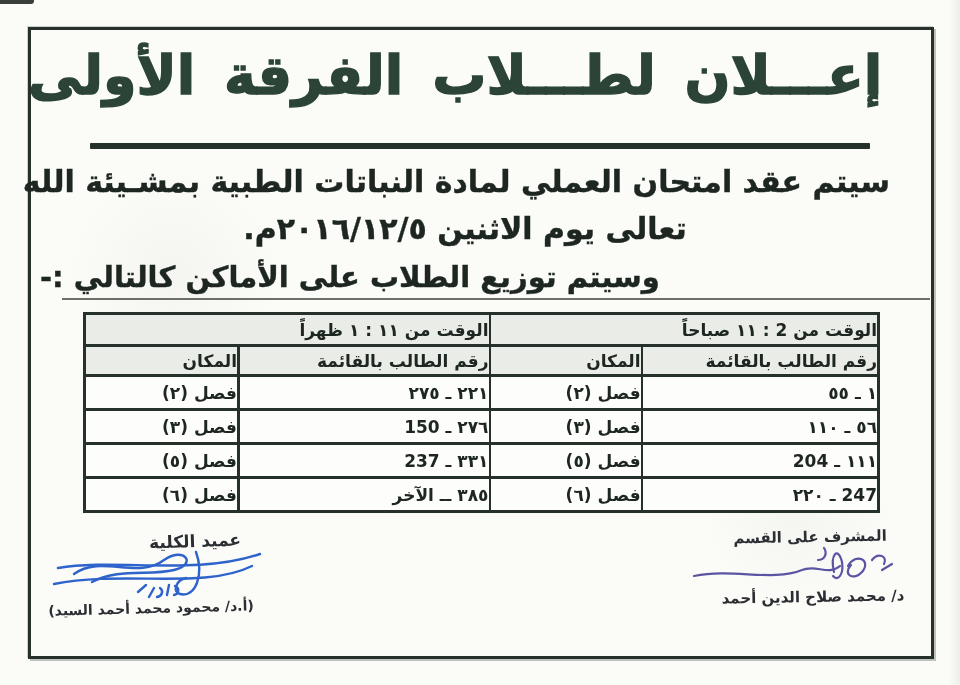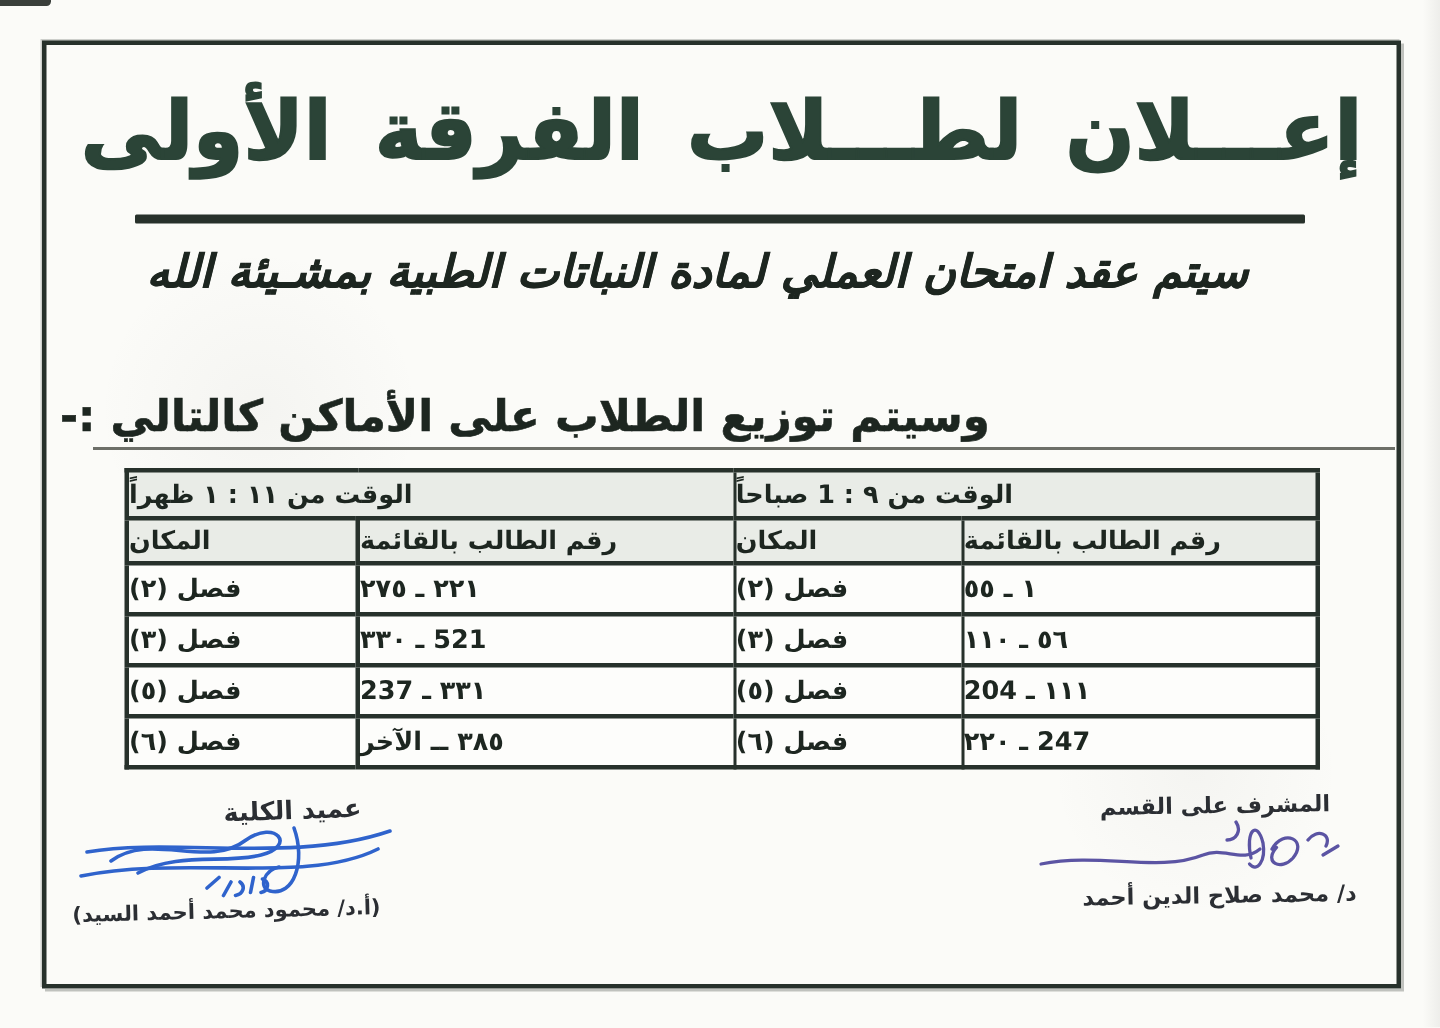--- a/index.html
+++ b/index.html
@@ -30,37 +30,37 @@
     position:absolute;left:0;top:0;width:34px;height:4px;
     background:#3a3f3b;border-radius:0 0 3px 0;
   }
   .frame{
     position:absolute;left:28px;top:27px;width:906px;height:632px;
     border:3px solid var(--border);
     box-shadow:2px 2px 0 rgba(120,125,120,0.45), -1px -1px 0 rgba(120,125,120,0.35);
     background:transparent;
   }
   .page-title{
-    position:absolute;left:28px;top:38px;width:906px;
-    text-align:center;direction:rtl;
+    position:absolute;left:28px;top:26px;width:906px;
+    text-align:left;direction:rtl;
     font-size:54px;line-height:100px;font-weight:bold;
     color:var(--title-green);
     -webkit-text-stroke:1.4px var(--title-green);
     letter-spacing:0px;word-spacing:10px;
   }
   .title-rule{
     position:absolute;left:90px;top:143px;width:780px;height:6px;
     background:var(--border);border-radius:1px;
   }
   .par{
     position:absolute;left:40px;width:850px;
     direction:rtl;text-align:center;
     font-size:30px;font-weight:bold;color:var(--ink);
     -webkit-text-stroke:0.4px var(--ink);
-    line-height:44px;white-space:nowrap;font-style:italic;
+    line-height:44px;white-space:nowrap;
   }
   .par1{top:160px;}
   .par2{top:207px;}
   .dist{
     position:absolute;left:40px;top:260px;width:865px;
     direction:rtl;text-align:left;
     font-size:29px;font-weight:bold;color:var(--ink);
     -webkit-text-stroke:0.4px var(--ink);
     white-space:nowrap;
   }
@@ -70,21 +70,21 @@
   }
   table.exam{
     position:absolute;left:83px;top:312px;width:794px;
     border-collapse:collapse;direction:rtl;
     table-layout:fixed;
     border:3px solid var(--border);
   }
   table.exam th, table.exam td{
     border:2px solid var(--border);
     border-top-width:3px;
-    text-align:left;vertical-align:middle;
+    text-align:right;vertical-align:middle;
     font-weight:bold;color:var(--ink);
     font-size:17px;
     padding:0;
   }
   table.exam th{background:var(--header-bg);height:32px;}
   table.exam tr.colhead th{height:30px;}
   table.exam td{height:34px;background:#fdfdfb;}
   col.c-num1{width:237px;} col.c-pl1{width:152px;}
   col.c-num2{width:251px;} col.c-pl2{width:154px;}
   .sec-split{border-left-width:3px !important;}
@@ -107,53 +107,54 @@
 
   <div class="scan-dash"></div>
 
   <div class="frame"></div>
 
   <div class="page-title">إعـــلان لطـــلاب الفرقة الأولى</div>
 
   <div class="title-rule"></div>
 
   <div class="par par1">سيتم عقد امتحان العملي لمادة النباتات الطبية بمشـيئة الله</div>
+  <div class="par par2">تعالى يوم الاثنين ٢٠١٦/١٢/٥م.</div>
 
   <div class="dist">وسيتم توزيع الطلاب على الأماكن كالتالي :-</div>
 
   <div class="thin-rule"></div>
 
   <table class="exam">
     <colgroup>
       <col class="c-num1">
         <col class="c-pl1">
         <col class="c-num2">
         <col class="c-pl2">
     </colgroup>
     <tbody>
         <tr>
-      <th colspan="2">الوقت من ٩ : 1 صباحاً</th>
+      <th colspan="2">الوقت من 2 : ١١ صباحاً</th>
       <th colspan="2" class="sec-split">الوقت من ١١ : ١ ظهراً</th>
     </tr>
     <tr class="colhead">
       <th>رقم الطالب بالقائمة</th>
       <th>المكان</th>
       <th class="sec-split">رقم الطالب بالقائمة</th>
       <th>المكان</th>
     </tr>
     <tr>
       <td>١ ـ ٥٥</td>
       <td>فصل (٢)</td>
       <td class="sec-split">٢٢١ ـ ٢٧٥</td>
       <td>فصل (٢)</td>
     </tr>
     <tr>
       <td>٥٦ ـ ١١٠</td>
       <td>فصل (٣)</td>
-      <td class="sec-split">521 ـ ٣٣٠</td>
+      <td class="sec-split">٢٧٦ ـ 150</td>
       <td>فصل (٣)</td>
     </tr>
     <tr>
       <td>١١١ ـ 204</td>
       <td>فصل (٥)</td>
       <td class="sec-split">٣٣١ ـ 237</td>
       <td>فصل (٥)</td>
     </tr>
     <tr>
       <td>247 ـ ٢٢٠</td>

